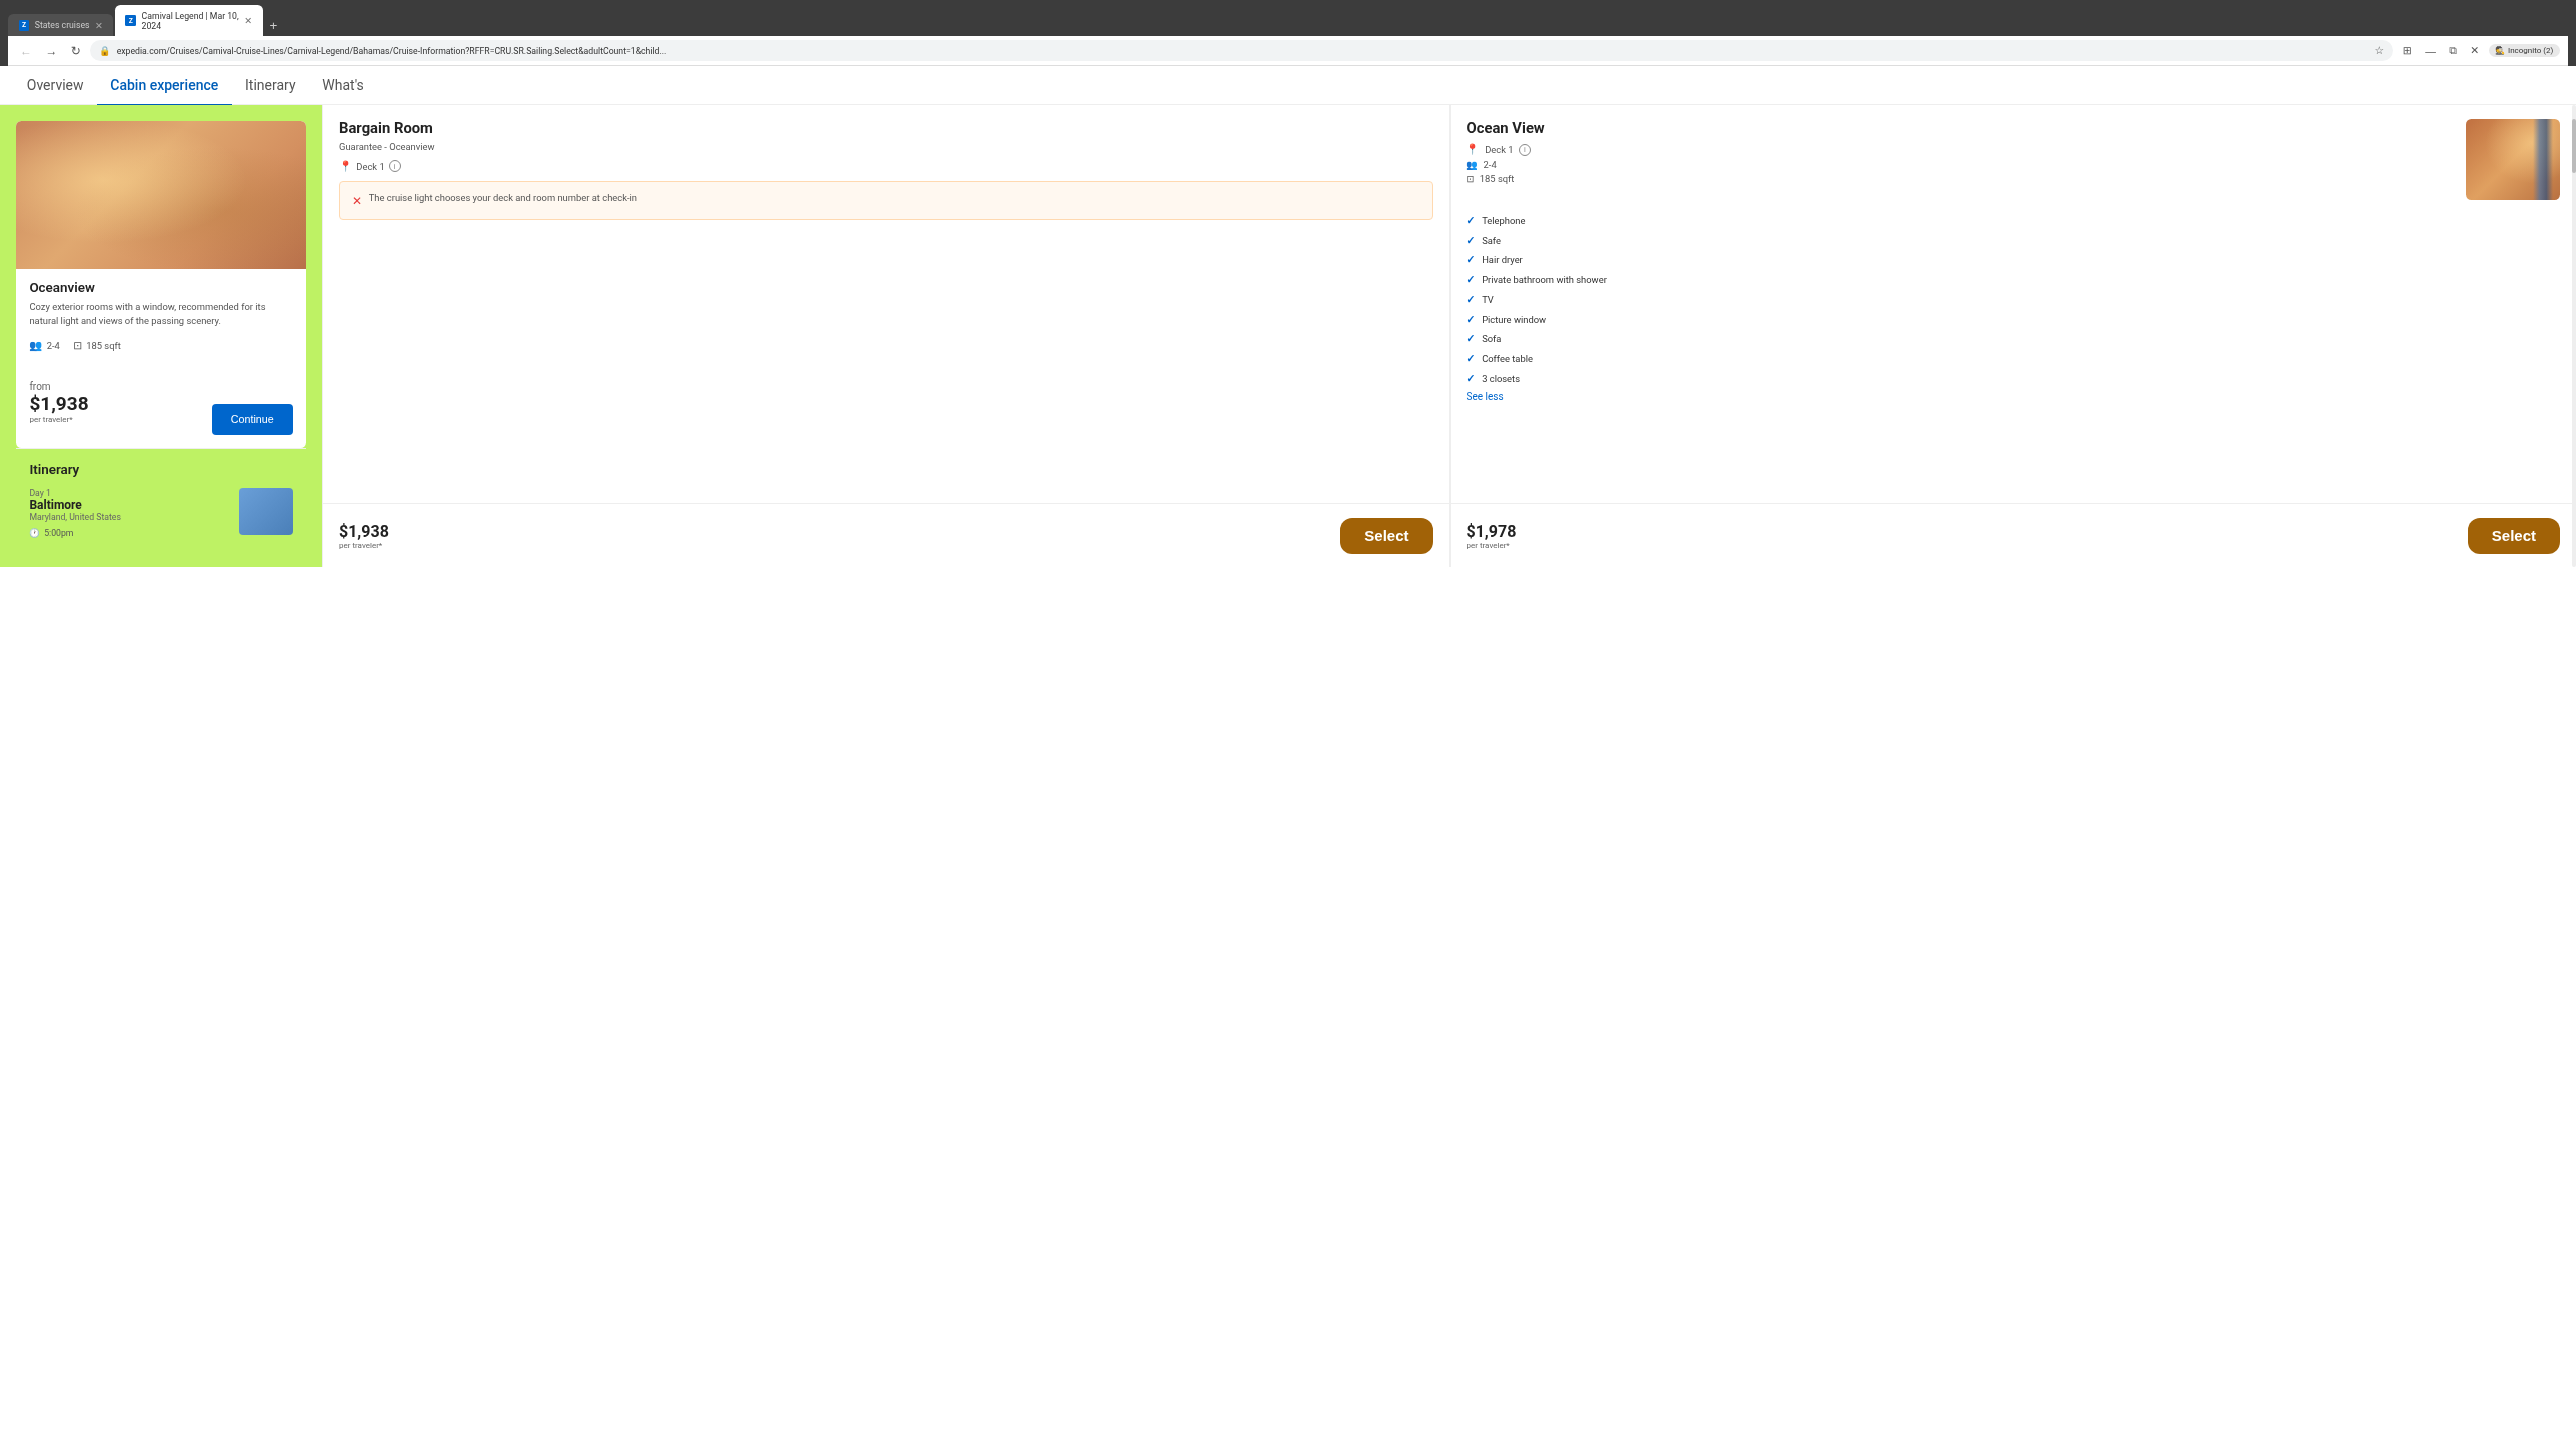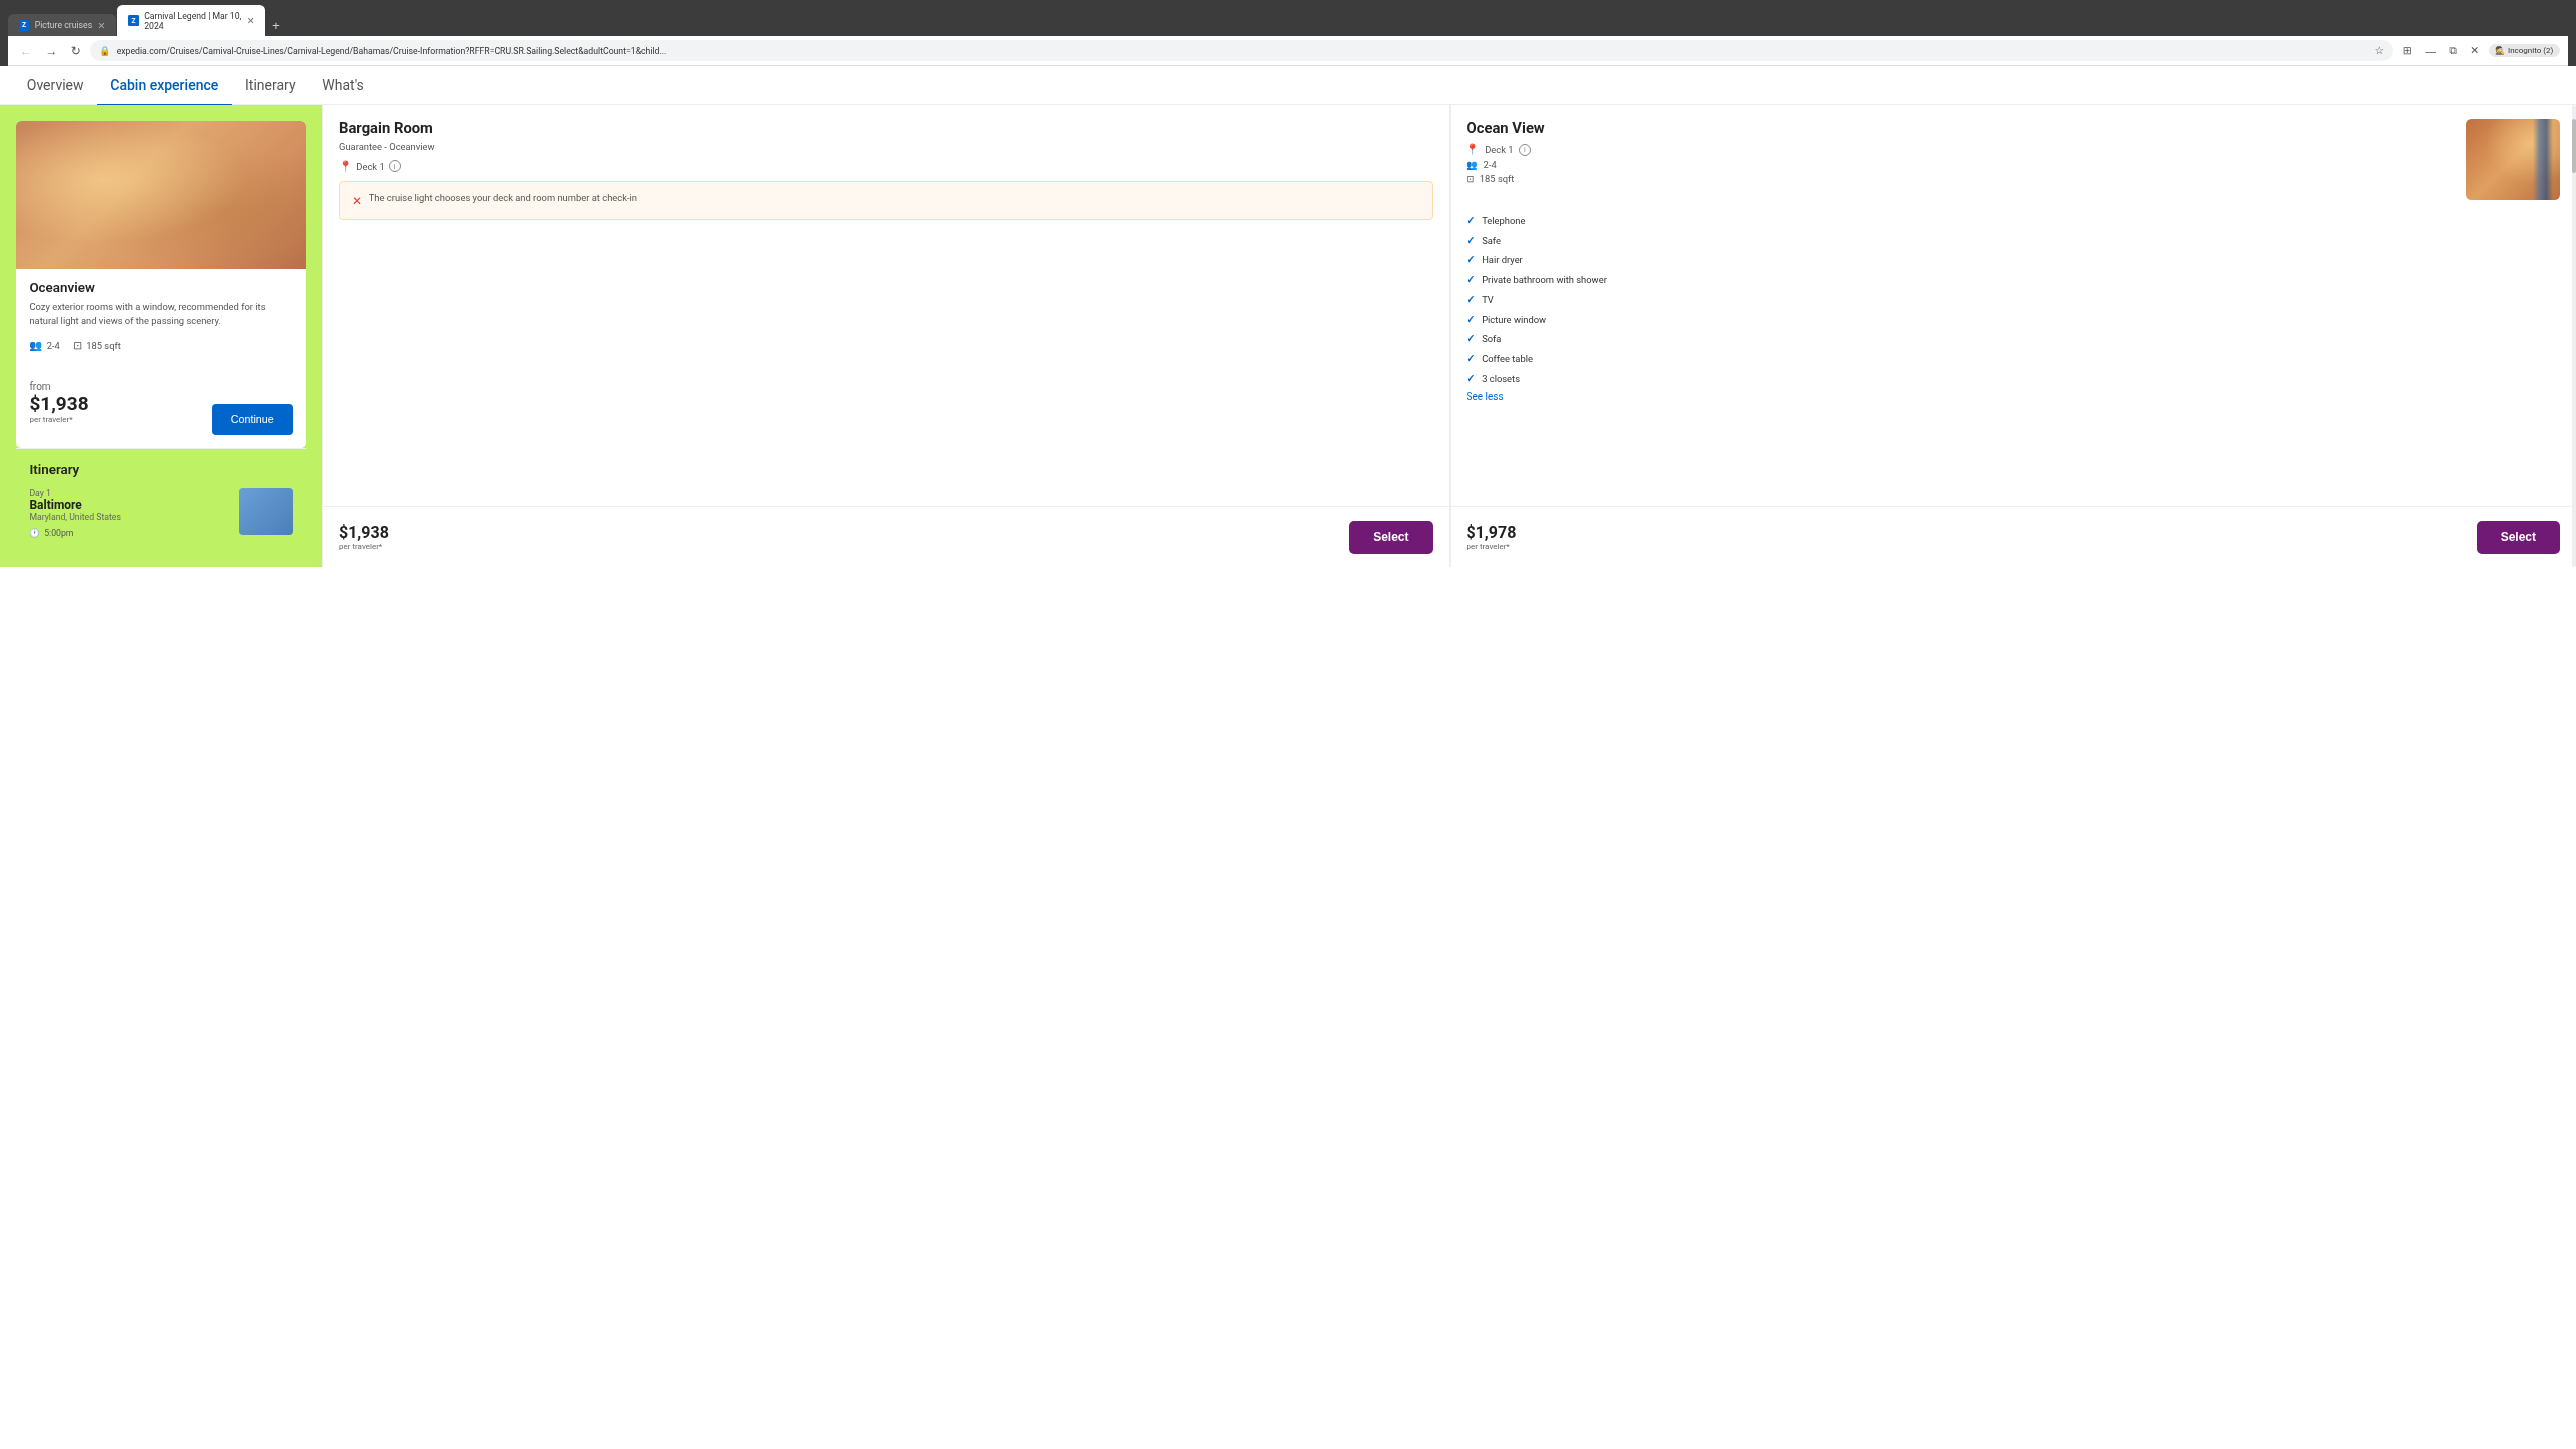--- a/index.html
+++ b/index.html
@@ -368,26 +368,26 @@
     }
     .panel-price-footer {
       padding: 13.4px 16px;
       border-top: 0.7px solid #eee;
       margin-top: auto;
       display: flex;
       align-items: center;
       justify-content: space-between;
     }
     .btn-select {
-      background: #701a75;
+      background: #a16207;
       color: #fff;
       border: none;
-      border-radius: 5px;
+      border-radius: 12px;
       padding: 9.4px 24px;
-      font-size: 12px;
+      font-size: 15px;
       font-weight: 600;
       cursor: pointer;
     }
 
     
     .right-panel {
       flex: 1;
       background: #fff;
       border-left: 0.7px solid #eee;
       position: relative;
@@ -497,21 +497,21 @@
       border-radius: 2px;
     }
   </style>
 </head>
 <body>
 
 <div class="browser-chrome">
   <div class="browser-tabs">
     <div class="browser-tab inactive">
       <span class="tab-favicon">Z</span>
-      <span>Picture cruises</span>
+      <span>States cruises</span>
       <span class="tab-close">✕</span>
     </div>
     <div class="browser-tab active">
       <span class="tab-favicon">Z</span>
       <span>Carnival Legend | Mar 10, 2024</span>
       <span class="tab-close">✕</span>
     </div>
     <button class="tab-new">+</button>
   </div>
   <div class="browser-toolbar">

